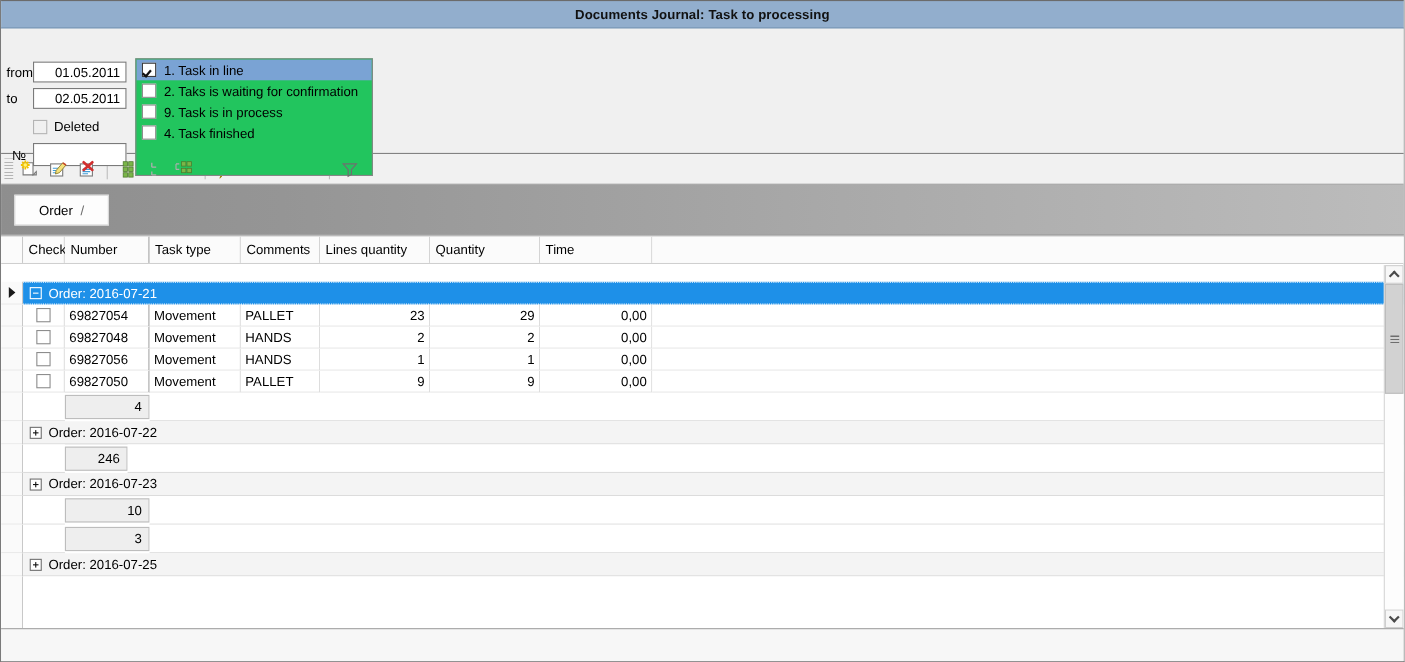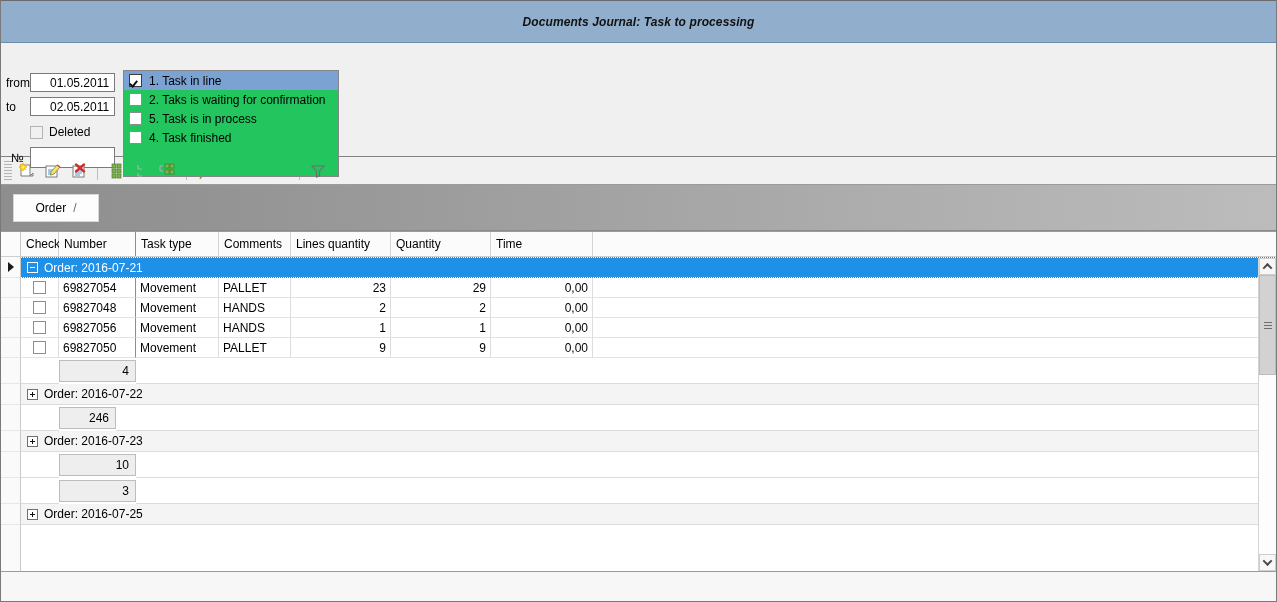--- a/index.html
+++ b/index.html
@@ -18,29 +18,28 @@
     width: 1277px; height: 602px;
     background: #f0f0f0;
     border: 1px solid #7a7a7a;
     border-top: none;
     display: flex;
     flex-direction: column;
   }
 
   
   .titlebar {
-    height: 43px;
+    height: 26px;
     background: #92aecd;
     border-bottom: 1px solid #6d8bab;
     border-top: 1px solid #6b6b6b;
     display: flex;
     align-items: center;
     justify-content: center;
     flex: 0 0 auto;
-    font-style: italic;
   }
   .titlebar-text {
     font-weight: bold;
     font-size: 12px;
     color: #111;
     letter-spacing: 0.1px;
   }
 
   
   .filter-panel {
@@ -283,20 +282,21 @@
   }
   .hdr-cell.strong { border-right: 1px solid #8d8d8d; }
 
   .grid-body {
     flex: 1 1 auto;
     position: relative;
     display: flex;
     flex-direction: column;
     overflow: hidden;
     background: #ffffff;
+    margin-top: 16px;
   }
 
   .row {
     display: flex;
     flex: 0 0 auto;
     height: 20px;
     align-items: stretch;
   }
   .row .ind {
     width: 20px;
@@ -531,21 +531,21 @@
             <span class="tick"></span>
           </span>
         <span class="lbl">1. Task in line</span>
       </div>
       <div class="status-item">
         <span class="chk"></span>
         <span class="lbl">2. Taks is waiting for confirmation</span>
       </div>
       <div class="status-item">
         <span class="chk"></span>
-        <span class="lbl">5. Task is in process</span>
+        <span class="lbl">9. Task is in process</span>
       </div>
       <div class="status-item">
         <span class="chk"></span>
         <span class="lbl">4. Task finished</span>
       </div>
     </div>
 
   </div>
 
   <div class="toolbar">

